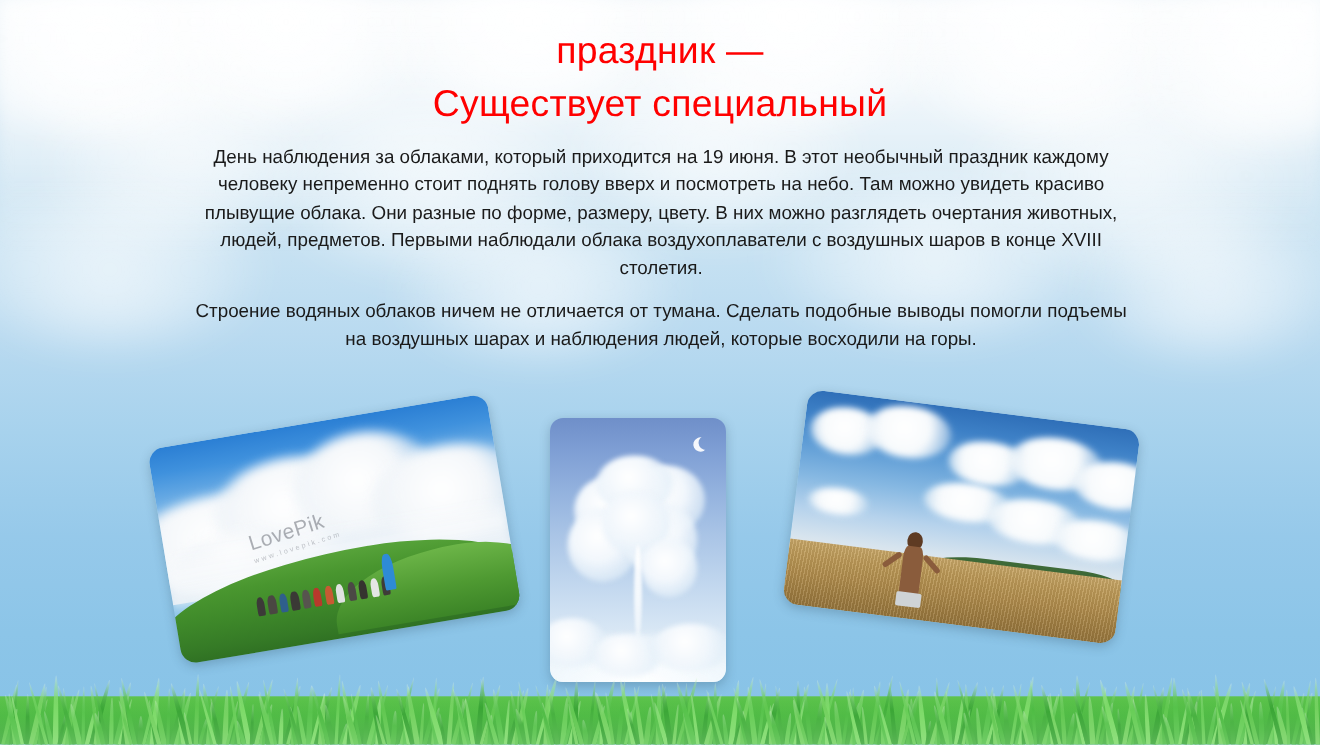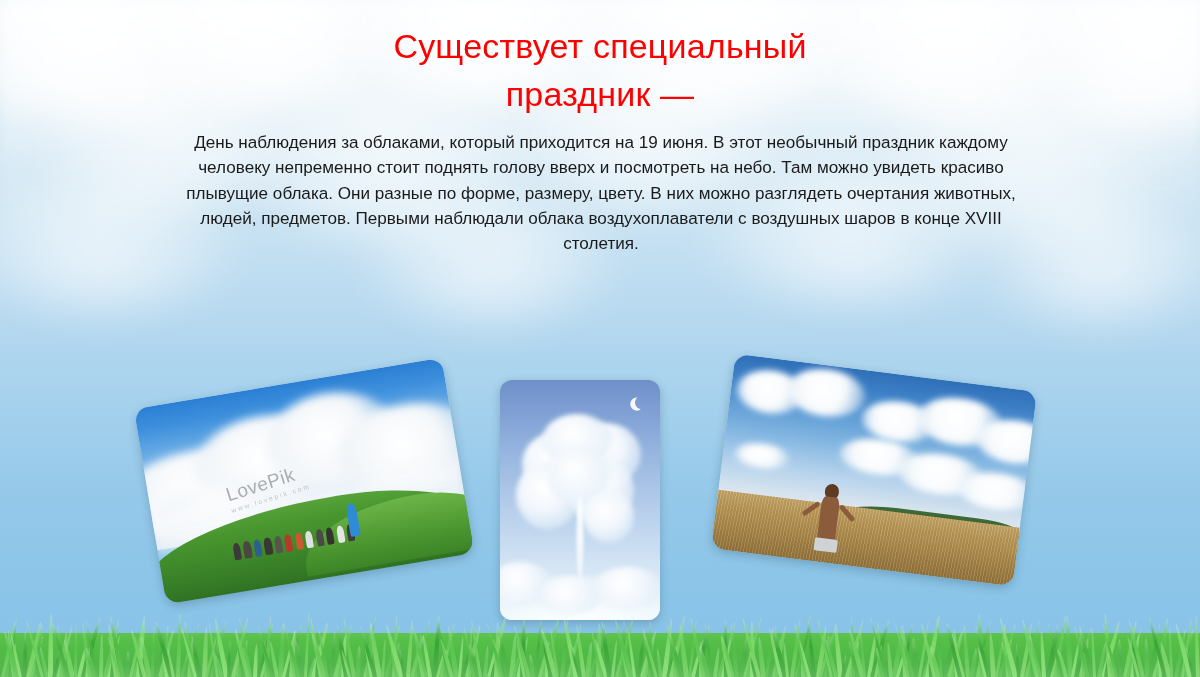--- a/index.html
+++ b/index.html
@@ -322,26 +322,27 @@
     <div class="puff" style="left:800px;  top:-60px;  width:300px; height:180px;"></div>
     <div class="puff soft" style="left:880px;  top:80px;   width:300px; height:160px;"></div>
     <div class="puff" style="left:1020px; top:-40px;  width:260px; height:170px;"></div>
     <div class="puff soft" style="left:-40px;  top:180px;  width:280px; height:130px;"></div>
     <div class="puff soft" style="left:700px;  top:170px;  width:300px; height:130px;"></div>
     <div class="puff soft" style="left:360px;  top:200px;  width:260px; height:120px;"></div>
     <div class="puff soft" style="left:980px;  top:200px;  width:240px; height:120px;"></div>
   </div>
 
   <div class="title">
+    <div>праздник —</div>
     <div>Существует специальный</div>
-    <div>праздник —</div>
   </div>
 
   <div class="body-text">
     <p>День наблюдения за облаками, который приходится на 19 июня. В этот необычный праздник каждому человеку непременно стоит поднять голову вверх и посмотреть на небо. Там можно увидеть красиво плывущие облака. Они разные по форме, размеру, цвету. В них можно разглядеть очертания животных, людей, предметов. Первыми наблюдали облака воздухоплаватели с воздушных шаров в конце XVIII столетия.</p>
+    <p>Строение водяных облаков ничем не отличается от тумана. Сделать подобные выводы помогли подъемы на воздушных шарах и наблюдения людей, которые восходили на горы.</p>
   </div>
 
   <div class="photo" id="photo-hill">
     <div class="photo-inner">
       <div class="hill-sky"></div>
       <div class="hill-cloud" style="left:-10%; top:26%;  width:54%; height:44%;"></div>
       <div class="hill-cloud" style="left:16%;  top:14%;  width:46%; height:46%;"></div>
       <div class="hill-cloud" style="left:40%;  top:8%;   width:42%; height:48%;"></div>
       <div class="hill-cloud" style="left:62%;  top:20%;  width:46%; height:44%;"></div>
       <div class="hill-cloud" style="left:2%;   top:44%;  width:40%; height:28%;"></div>

